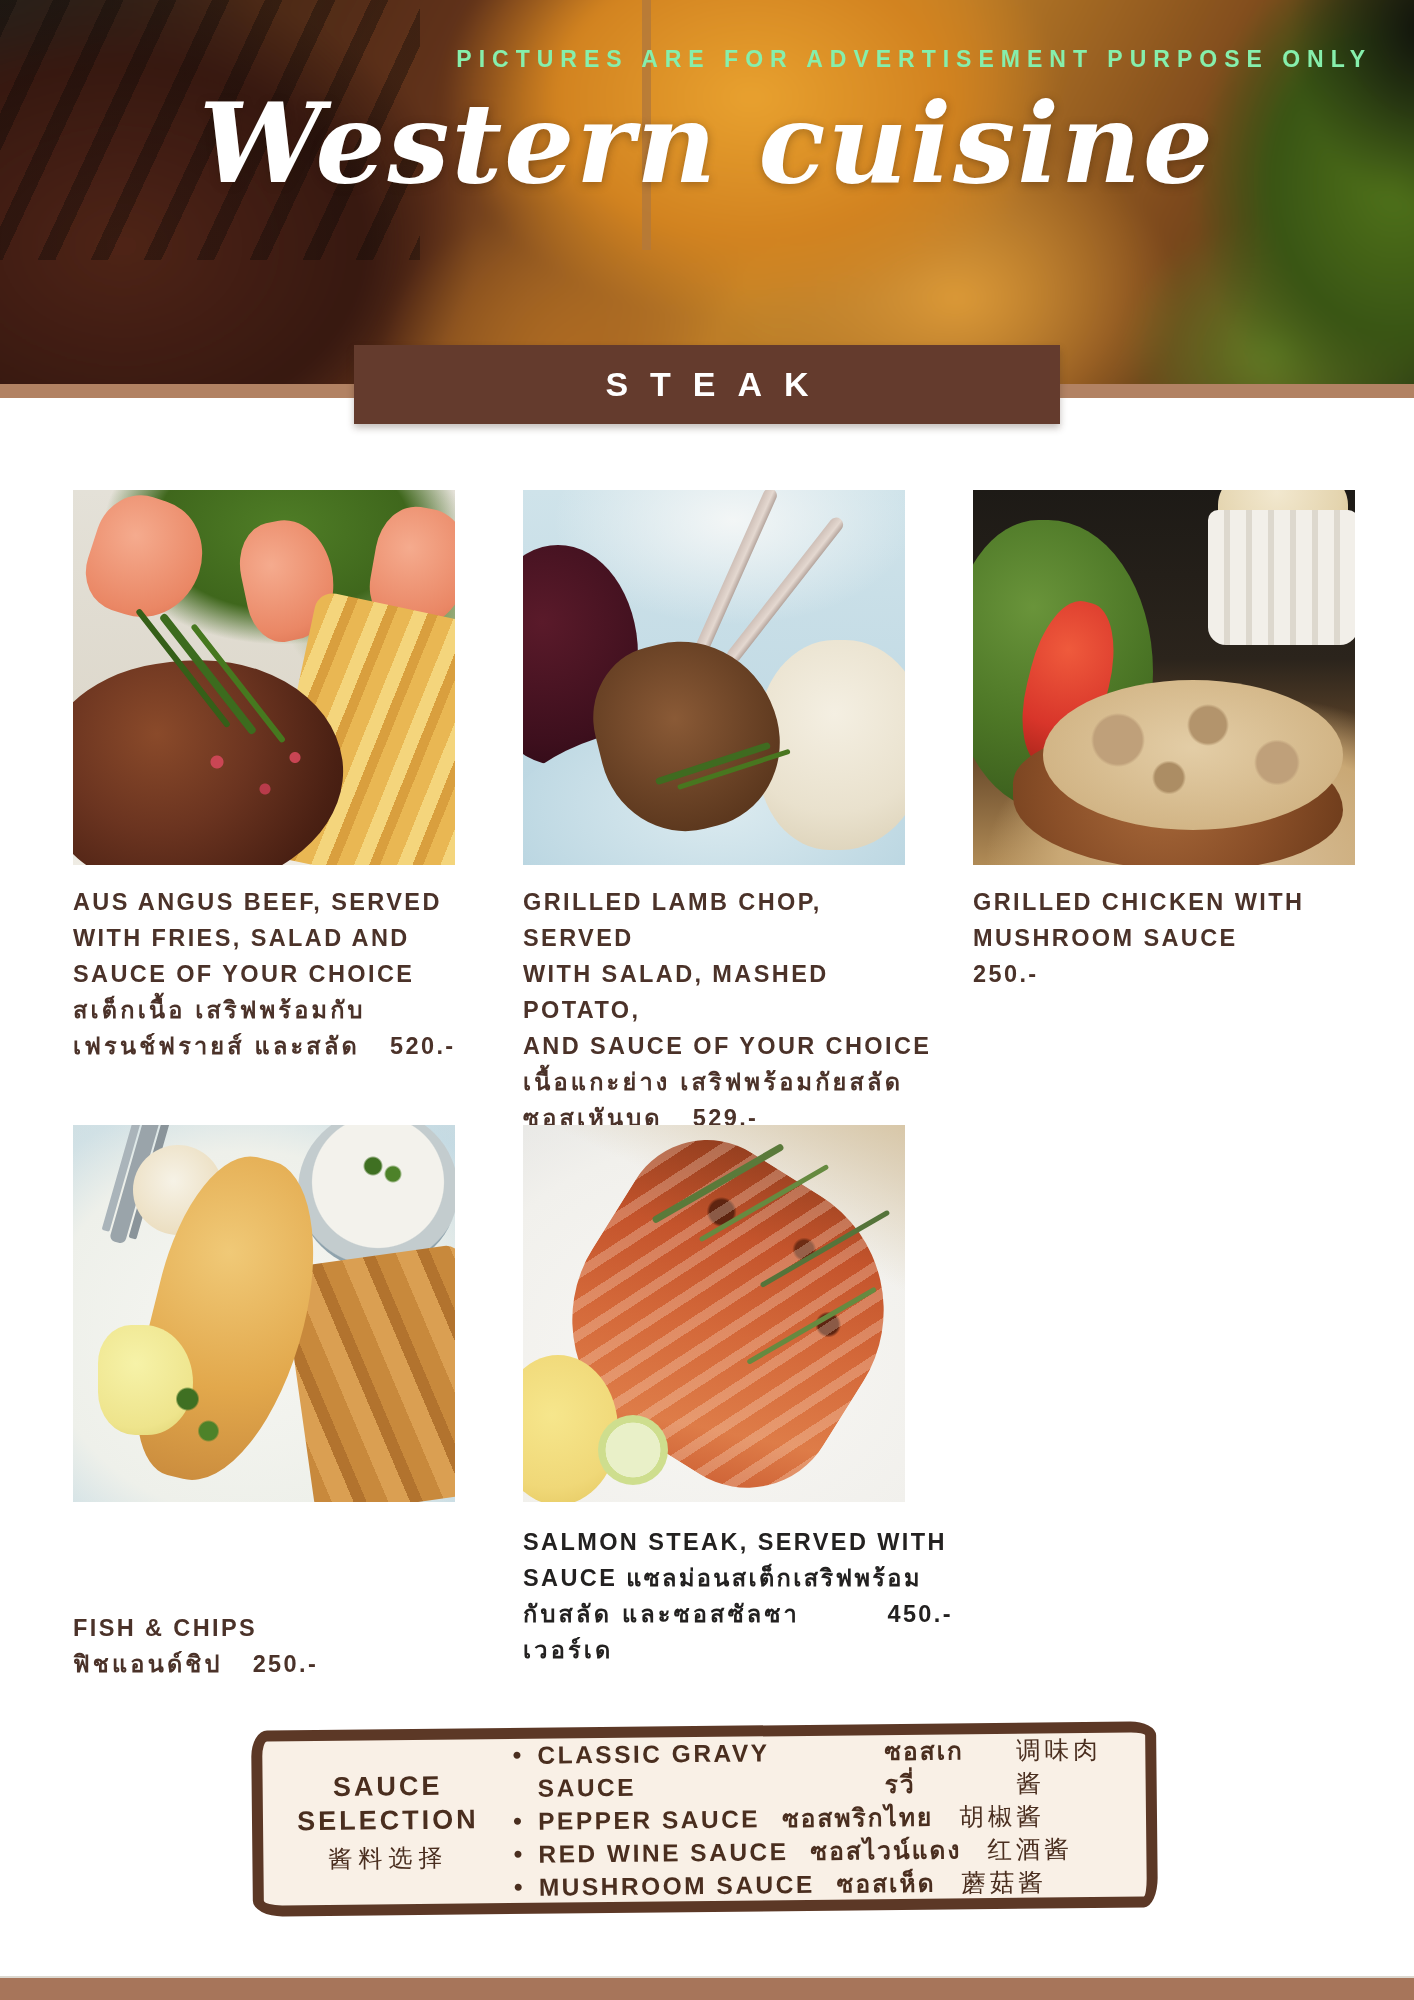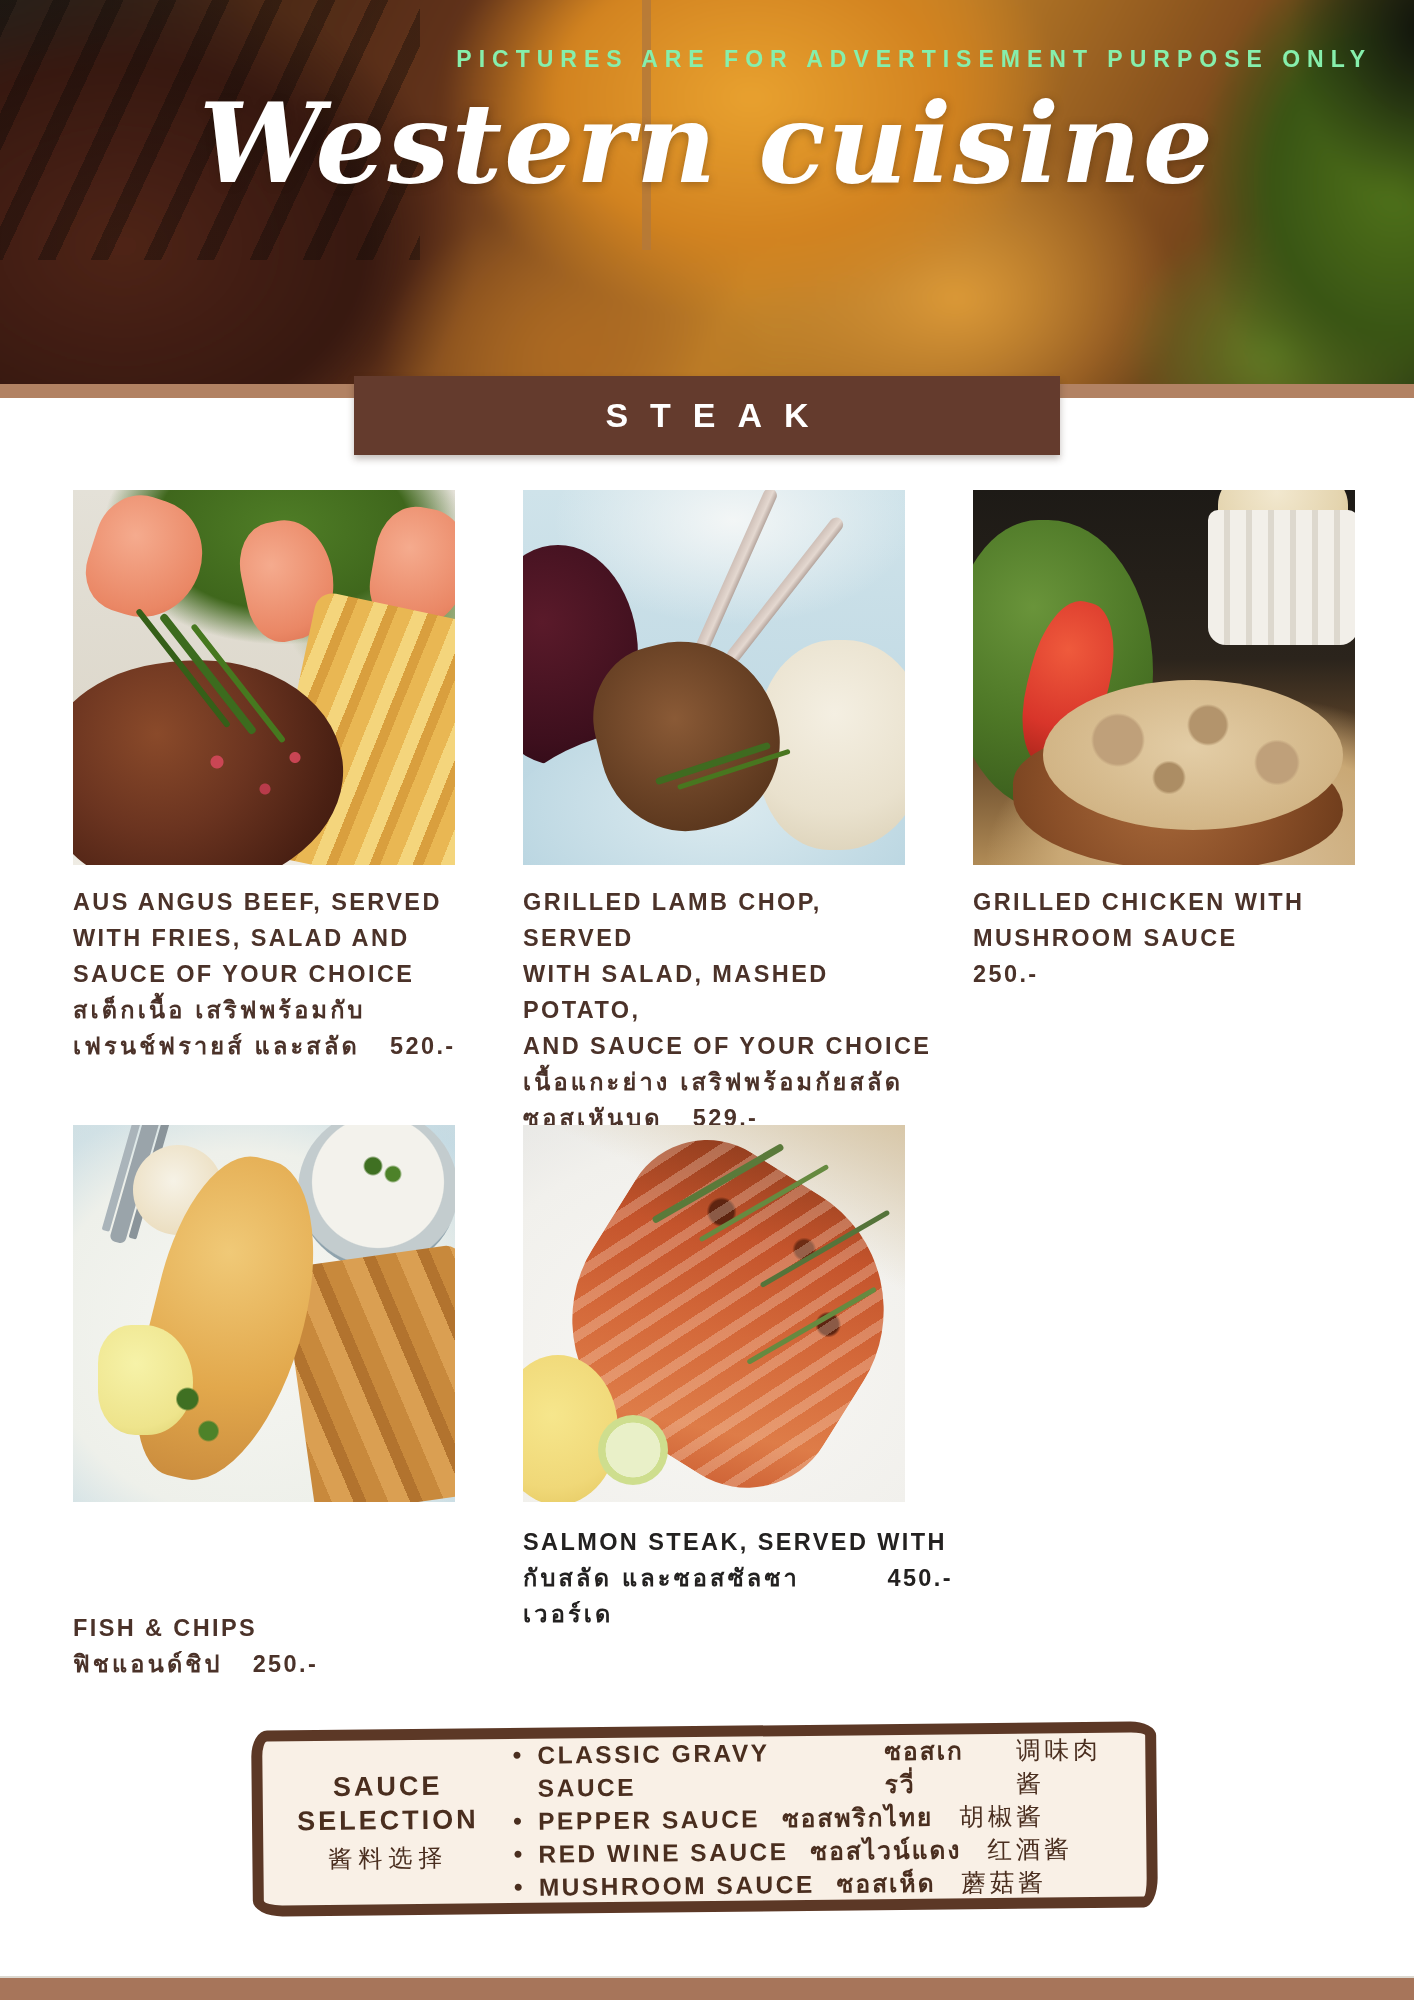--- a/index.html
+++ b/index.html
@@ -26,21 +26,21 @@
   .hero-stream{position:absolute;left:642px;top:0;width:9px;height:250px;background:#b4793a;opacity:.85;}
   .hero-strip{position:absolute;left:0;bottom:0;width:100%;height:14px;background:#B28263;}
   .hero-disclaimer{position:absolute;top:46px;left:0;right:42px;text-align:right;
     color:#86efac;font-size:23px;font-weight:bold;letter-spacing:7px;white-space:nowrap;}
   .hero-title{position:absolute;top:69px;left:0;width:100%;text-align:center;color:#ffffff;
     font-family:"DejaVu Serif",serif;font-style:italic;font-weight:bold;font-size:110px;
     line-height:150px;letter-spacing:2px;text-shadow:0 2px 10px rgba(40,20,5,.35);}
 
   
   .steak-banner{position:absolute;left:354px;top:345px;width:706px;height:79px;background:#643B2D;
-    box-shadow:0 4px 7px rgba(60,40,30,.30);display:flex;align-items:center;justify-content:center;margin-top:31px;}
+    box-shadow:0 4px 7px rgba(60,40,30,.30);display:flex;align-items:center;justify-content:center;}
   .steak-banner span{color:#fff;font-size:34px;font-weight:bold;letter-spacing:22px;padding-left:22px;}
 
   
   .photo{position:absolute;width:382px;height:375px;overflow:hidden;}
   .photo > div{position:absolute;}
 
   #p1{left:73px;top:490px;background:
       radial-gradient(ellipse 230px 150px at 55% 10%,#4f7d26 0%,#3f671c 55%,rgba(63,103,28,0) 78%),
       radial-gradient(ellipse 170px 130px at 86% 32%,#567f2b 0%,rgba(86,127,43,0) 70%),
       linear-gradient(180deg,#e4e1d8 0%,#ded9cd 55%,#efece4 100%);}
@@ -261,20 +261,21 @@
 
   <div class="caption" id="c4">
     <div>FISH &amp; CHIPS</div>
     <div class="price-row">
       <span class="th">ฟิชแอนด์ชิป</span>
       <span class="price gap">250.-</span>
     </div>
   </div>
   <div class="caption" id="c5">
     <div>SALMON STEAK, SERVED WITH</div>
+    <div>SAUCE แซลม่อนสเต็กเสริฟพร้อม</div>
     <div class="price-row">
       <span class="th">กับสลัด และซอสซัลซาเวอร์เด</span>
       <span class="price gap">450.-</span>
     </div>
   </div>
 
   <div class="sauce-box">
     <div class="sauce-title">
       <div class="en">SAUCE</div>
       <div class="en">SELECTION</div>

